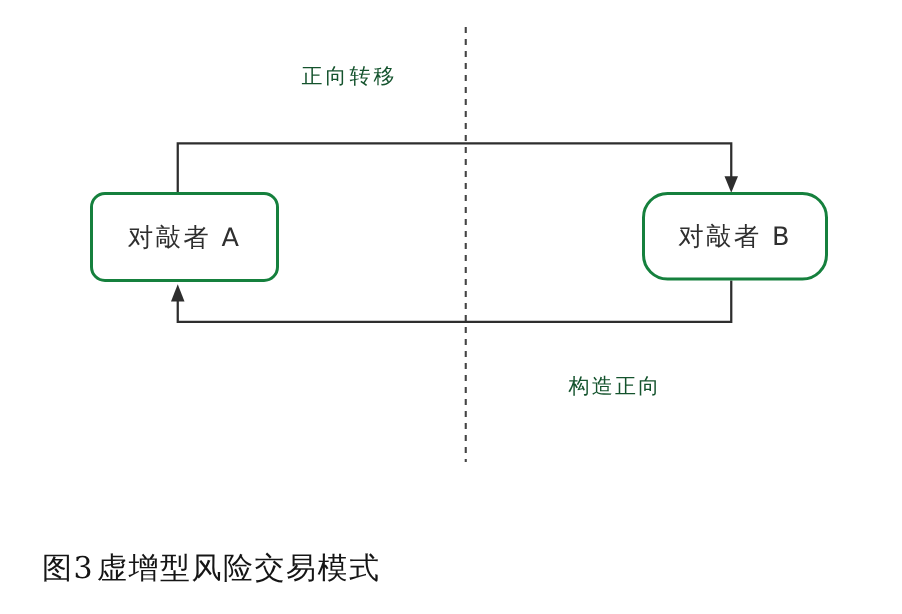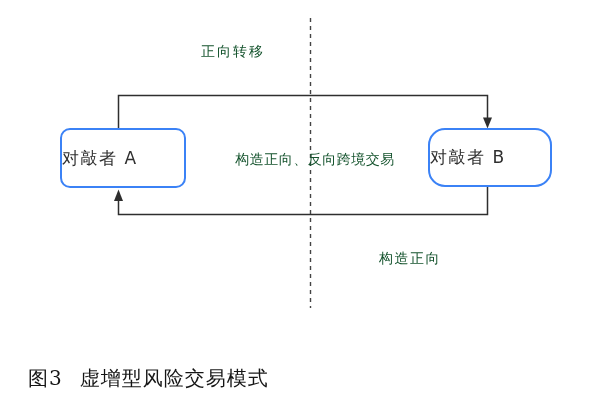--- a/index.html
+++ b/index.html
@@ -29,44 +29,44 @@
     line-height: 21px;
     text-align: center;
     letter-spacing: 1px;
     white-space: nowrap;
   }
   .label-forward   { left: 168px; top: 41px;  width: 130px; letter-spacing: 2px; }
   .label-middle    { left: 200px; top: 149px; width: 230px; letter-spacing: 0.5px; }
   .label-reverse   { left: 345px; top: 248px; width: 130px; letter-spacing: 1.5px; }
   .node {
     position: absolute;
-    border: 2px solid #3b82f6;
+    border: 2px solid #15803d;
     border-radius: 10px;
     background: #ffffff;
     display: flex;
     align-items: center;
-    justify-content: flex-start;
+    justify-content: center;
     color: #2f2f2f;
     font-size: 17px;
     letter-spacing: 1.5px;
     box-sizing: border-box;
   }
   .node-a { left: 60px;  top: 128px; width: 126px; height: 60px; }
   .node-b { left: 428px; top: 128px; width: 124px; height: 59px; border-radius: 17px; }
   .caption {
     position: absolute;
     left: 28px;
     top: 365px;
     font-family: "DejaVu Serif", "Liberation Serif", serif;
     font-size: 20px;
     color: #151515;
     letter-spacing: 1px;
     white-space: nowrap;
   }
-  .caption .fig-title { margin-left: 17px; }
+  .caption .fig-title { margin-left: 2px; }
 </style>
 </head>
 <body>
 
 <div class="canvas">
 
   <svg class="diagram-svg" viewBox="0 0 601 409" xmlns="http://www.w3.org/2000/svg">
 
     <line x1="310.5" y1="18" x2="310.5" y2="308" stroke="#444444" stroke-width="1.4" stroke-dasharray="4 4"></line>
 
@@ -76,21 +76,20 @@
     <polyline points="487.5,187 487.5,214.5 118.5,214.5 118.5,200" fill="none" stroke="#2e2e2e" stroke-width="1.5"></polyline>
     <polygon points="118.5,189.5 114,201 123,201" fill="#2e2e2e"></polygon>
   </svg>
 
   <div class="dlabel label-forward">正向转移</div>
 
   <div class="node node-a">
     <span>对敲者 A</span>
   </div>
 
-  <div class="dlabel label-middle">构造正向、反向跨境交易</div>
 
   <div class="node node-b">
     <span>对敲者 B</span>
   </div>
 
   <div class="dlabel label-reverse">构造正向</div>
 
   <div class="caption">
     <span class="fig-number">图3</span><span class="fig-title">虚增型风险交易模式</span>
   </div>

